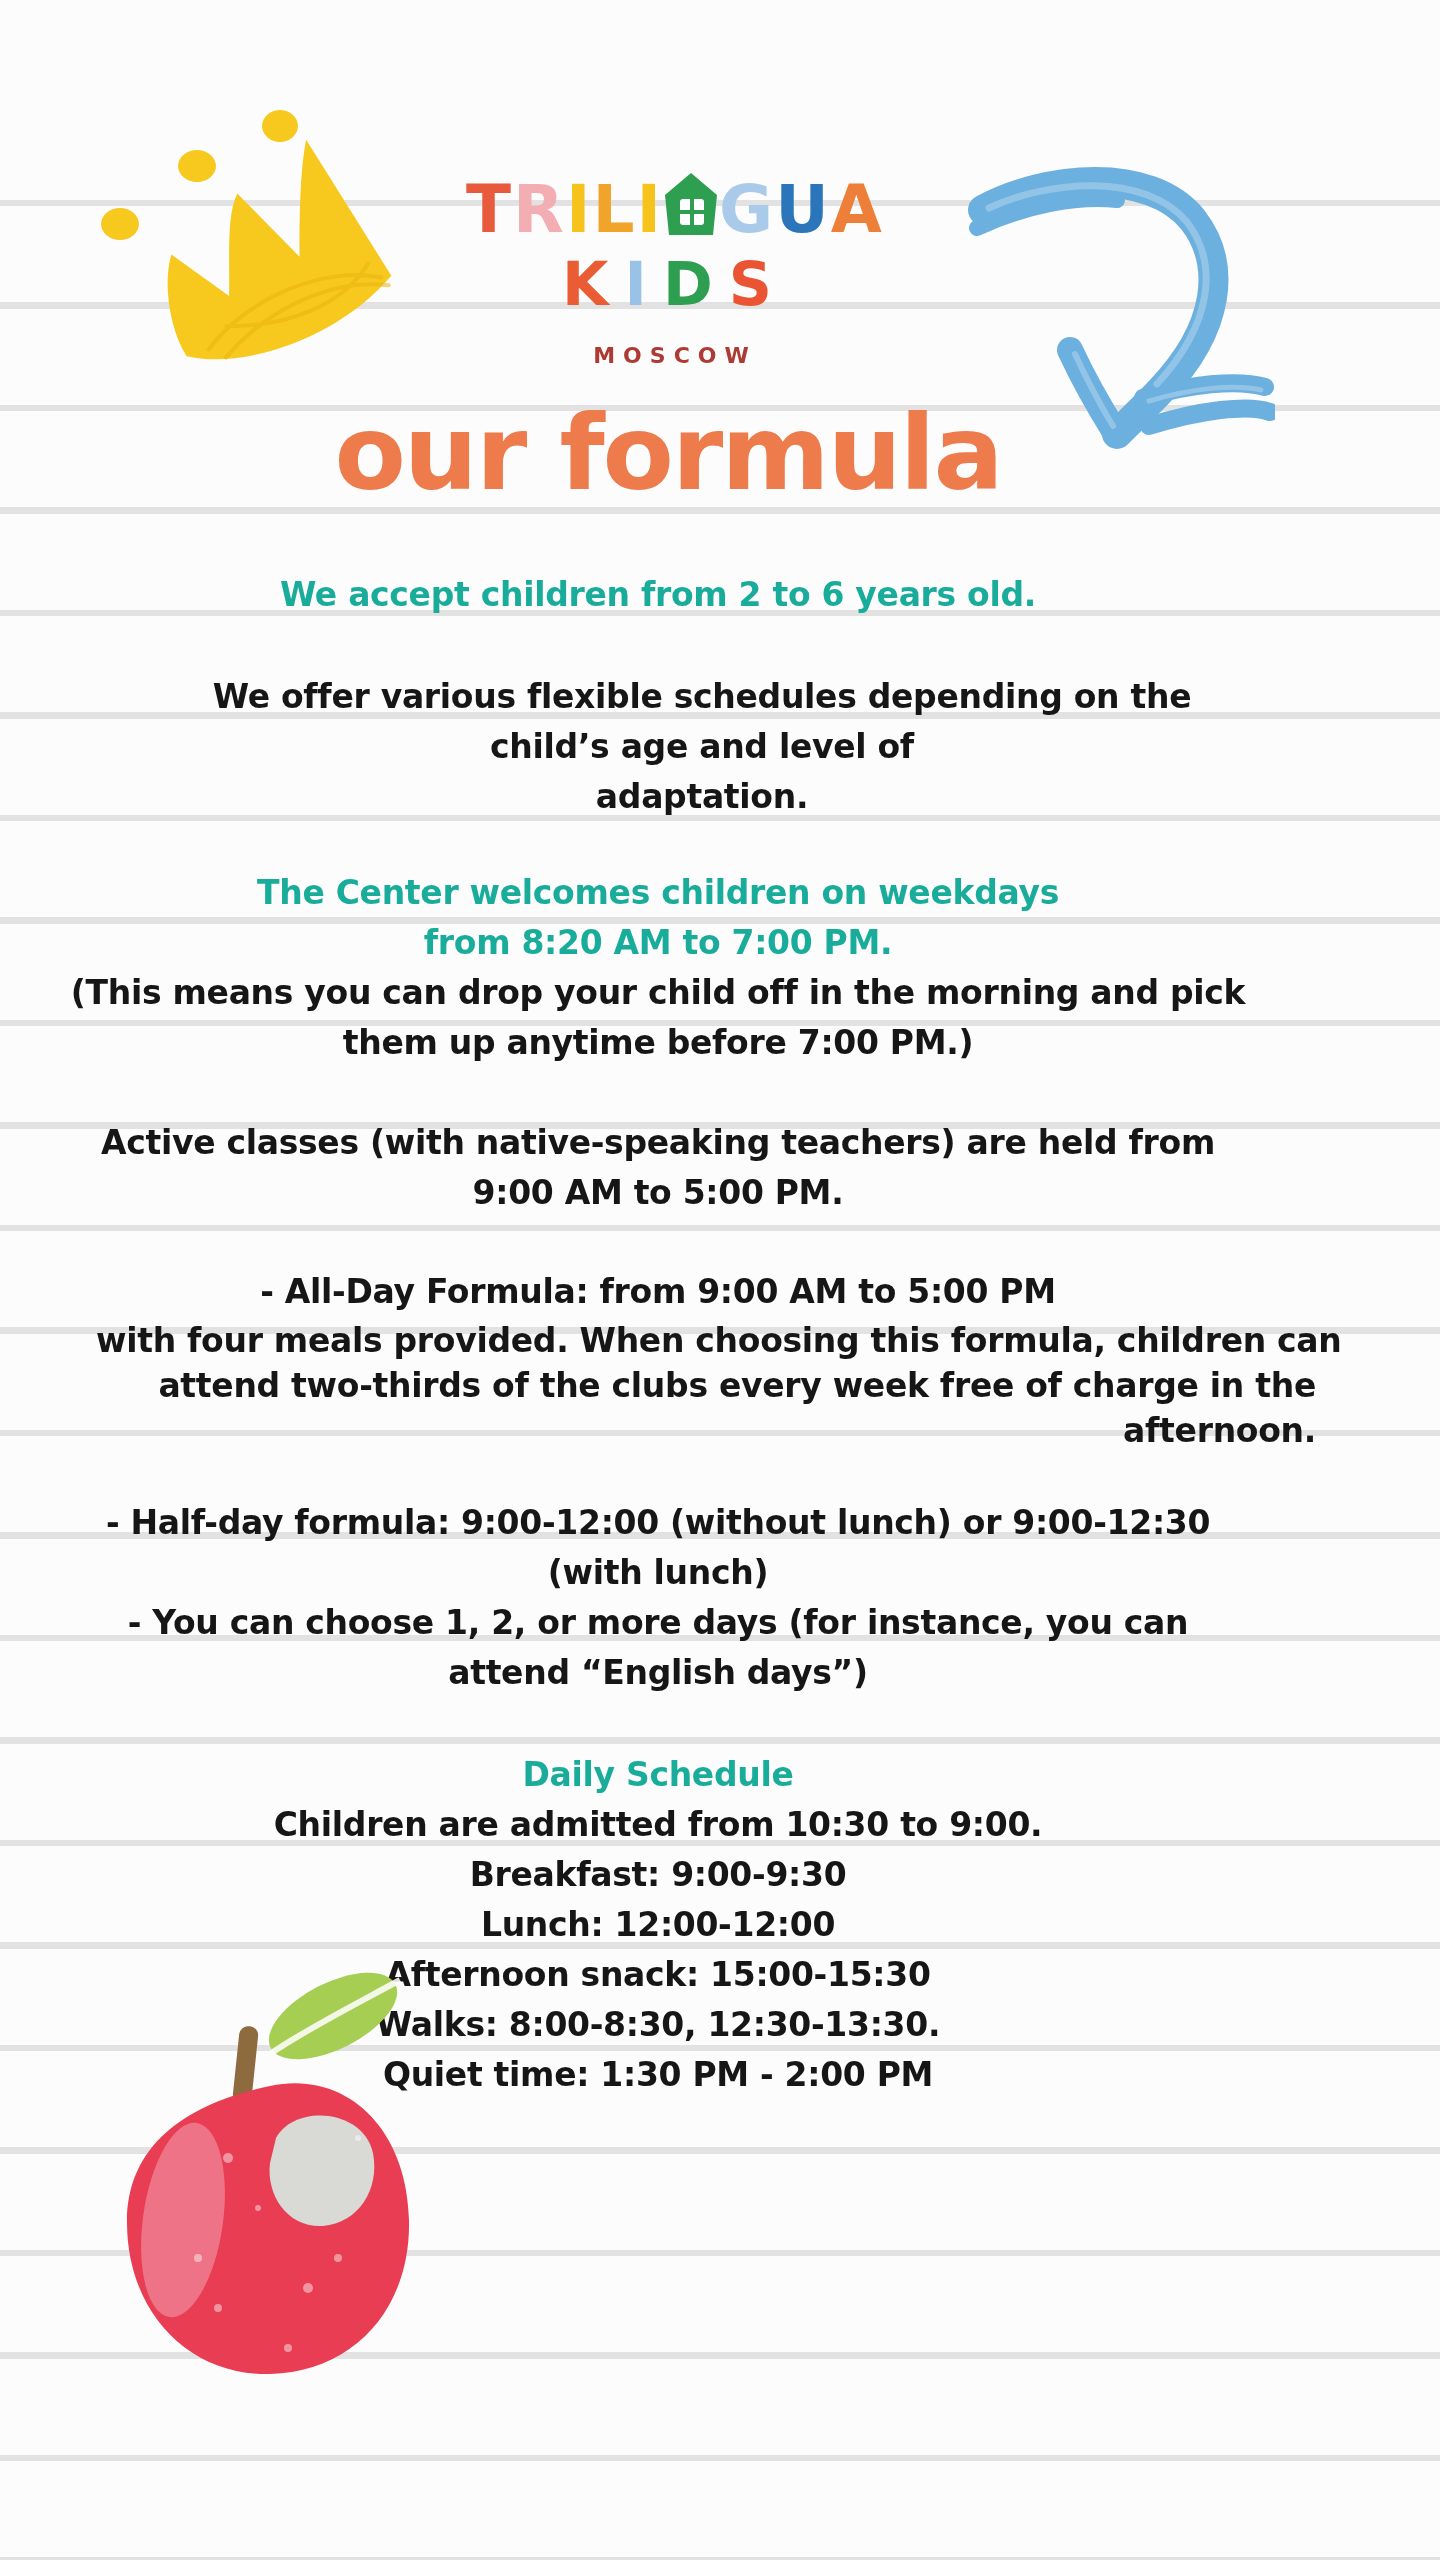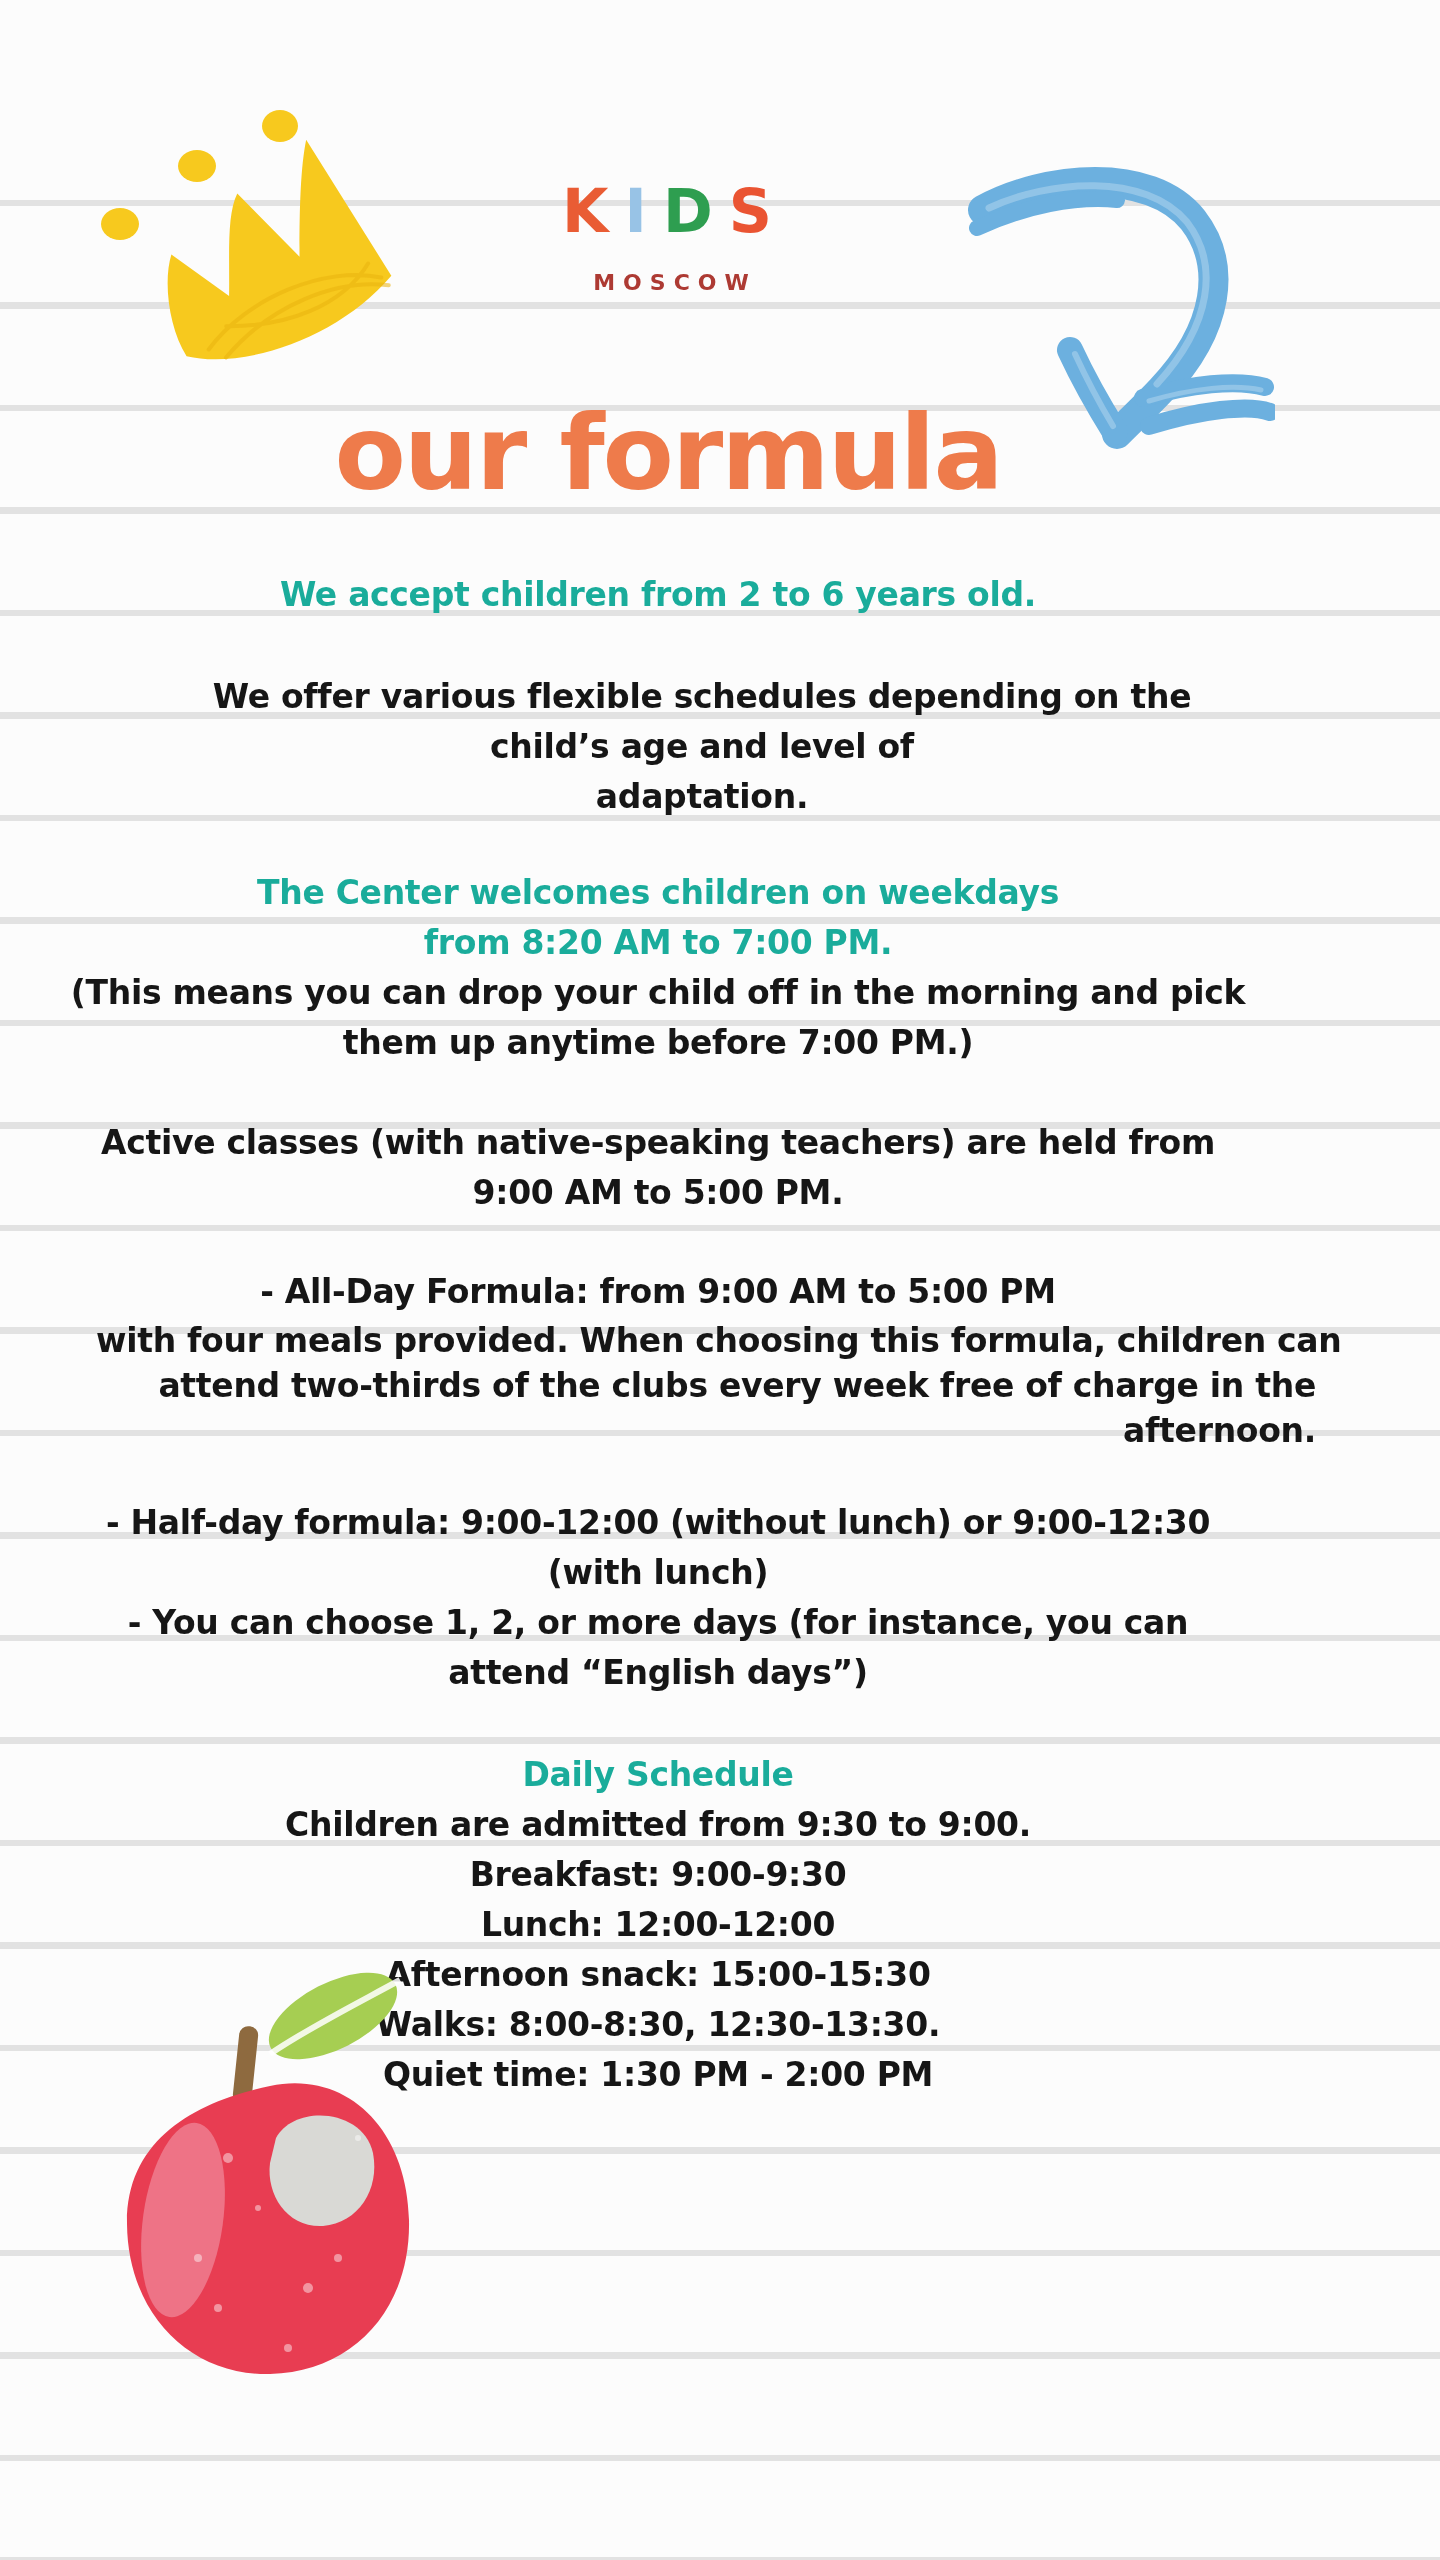--- a/index.html
+++ b/index.html
@@ -61,20 +61,26 @@
   <ellipse cx="195" cy="34" rx="18" ry="16" fill="var(--crown-yellow,#f7c91e)"></ellipse>
   <ellipse cx="112" cy="74" rx="19" ry="16" fill="var(--crown-yellow,#f7c91e)"></ellipse>
   <ellipse cx="35" cy="132" rx="19" ry="16" fill="var(--crown-yellow,#f7c91e)"></ellipse>
   <g transform="rotate(-22 180 170)">
     <path d="M 72 228 C 66 196 78 150 96 128 L 134 188 C 150 150 162 112 180 96 L 214 178 C 230 138 248 96 264 72 L 292 230 C 220 268 120 262 72 228 Z" fill="var(--crown-yellow,#f7c91e)"></path>
     <path d="M 95 230 C 150 196 235 196 282 228 M 108 244 C 168 212 240 212 286 238 M 120 215 C 175 238 235 240 275 210" fill="none" stroke="#eab30e" stroke-width="4" opacity="0.55" stroke-linecap="round"></path>
   </g>
 </svg>
 
 <header class="logo">
+  <div class="logo-top"><span style="color: rgb(231, 90, 59);">T</span><span style="color: rgb(242, 174, 178);">R</span><span style="color: rgb(245, 195, 28);">I</span><span style="color: rgb(240, 164, 42);">L</span><span style="color: rgb(245, 195, 28);">I</span><svg width="56" height="64" viewBox="0 0 56 64" style="vertical-align:-4px">
+    <path d="M28 1 L54 23 L50 63 L6 63 L2 23 Z" fill="var(--house-green,#2e9e50)"></path>
+    <rect x="17" y="27" width="24" height="26" rx="3" fill="#ffffff"></rect>
+    <rect x="27" y="27" width="4" height="26" fill="var(--house-green,#2e9e50)"></rect>
+    <rect x="17" y="38" width="24" height="4" fill="var(--house-green,#2e9e50)"></rect>
+  </svg><span style="color: rgb(169, 203, 233);">G</span><span style="color: rgb(43, 118, 187);">U</span><span style="color: rgb(238, 127, 56);">A</span></div>
   <div class="logo-mid"><span style="color: rgb(233, 92, 52);">K</span><span style="color: rgb(152, 195, 230);">I</span><span style="color: rgb(46, 158, 80);">D</span><span style="color: rgb(234, 84, 50);">S</span></div>
   <div class="logo-city">MOSCOW</div>
 </header>
 
 <svg class="deco arrow" width="310" height="295" viewBox="0 0 310 295">
   <g fill="none" stroke="var(--arrow-blue,#6cb0df)" stroke-linecap="round">
     <path d="M 18 52 C 80 18 185 8 228 62 C 262 106 255 170 196 232 C 182 247 168 260 152 276" stroke-width="30"></path>
     <path d="M 12 70 C 60 48 110 38 152 42" stroke-width="16"></path>
     <path d="M 105 192 C 118 220 135 250 150 274" stroke-width="26"></path>
     <path d="M 178 240 C 225 226 272 221 300 229" stroke-width="18"></path>
@@ -129,21 +135,21 @@
     <div class="line">(with lunch)</div>
     <div class="line">- You can choose 1, 2, or more days (for instance, you can</div>
     <div class="line">attend “English days”)</div>
   </div>
 
 <div class="text-block teal b-sched-head">
   <div class="line">Daily Schedule</div>
 </div>
 
 <div class="text-block b-sched">
-    <div class="line">Children are admitted from 9:30 to 9:00.</div>
+    <div class="line">Children are admitted from 10:30 to 9:00.</div>
     <div class="line">Breakfast: 9:00-9:30</div>
     <div class="line">Lunch: 12:00-12:00</div>
     <div class="line">Afternoon snack: 15:00-15:30</div>
     <div class="line">Walks: 8:00-8:30, 12:30-13:30.</div>
     <div class="line">Quiet time: 1:30 PM - 2:00 PM</div>
   </div>
 
 <svg class="deco apple" width="320" height="430" viewBox="0 0 320 430">
   <ellipse cx="225" cy="58" rx="70" ry="33" fill="var(--leaf-green,#a6ce52)" transform="rotate(-27 225 58)"></ellipse>
   <path d="M 162 96 C 200 70 250 45 292 22" fill="none" stroke="#ffffff" stroke-width="6" opacity="0.85"></path>

